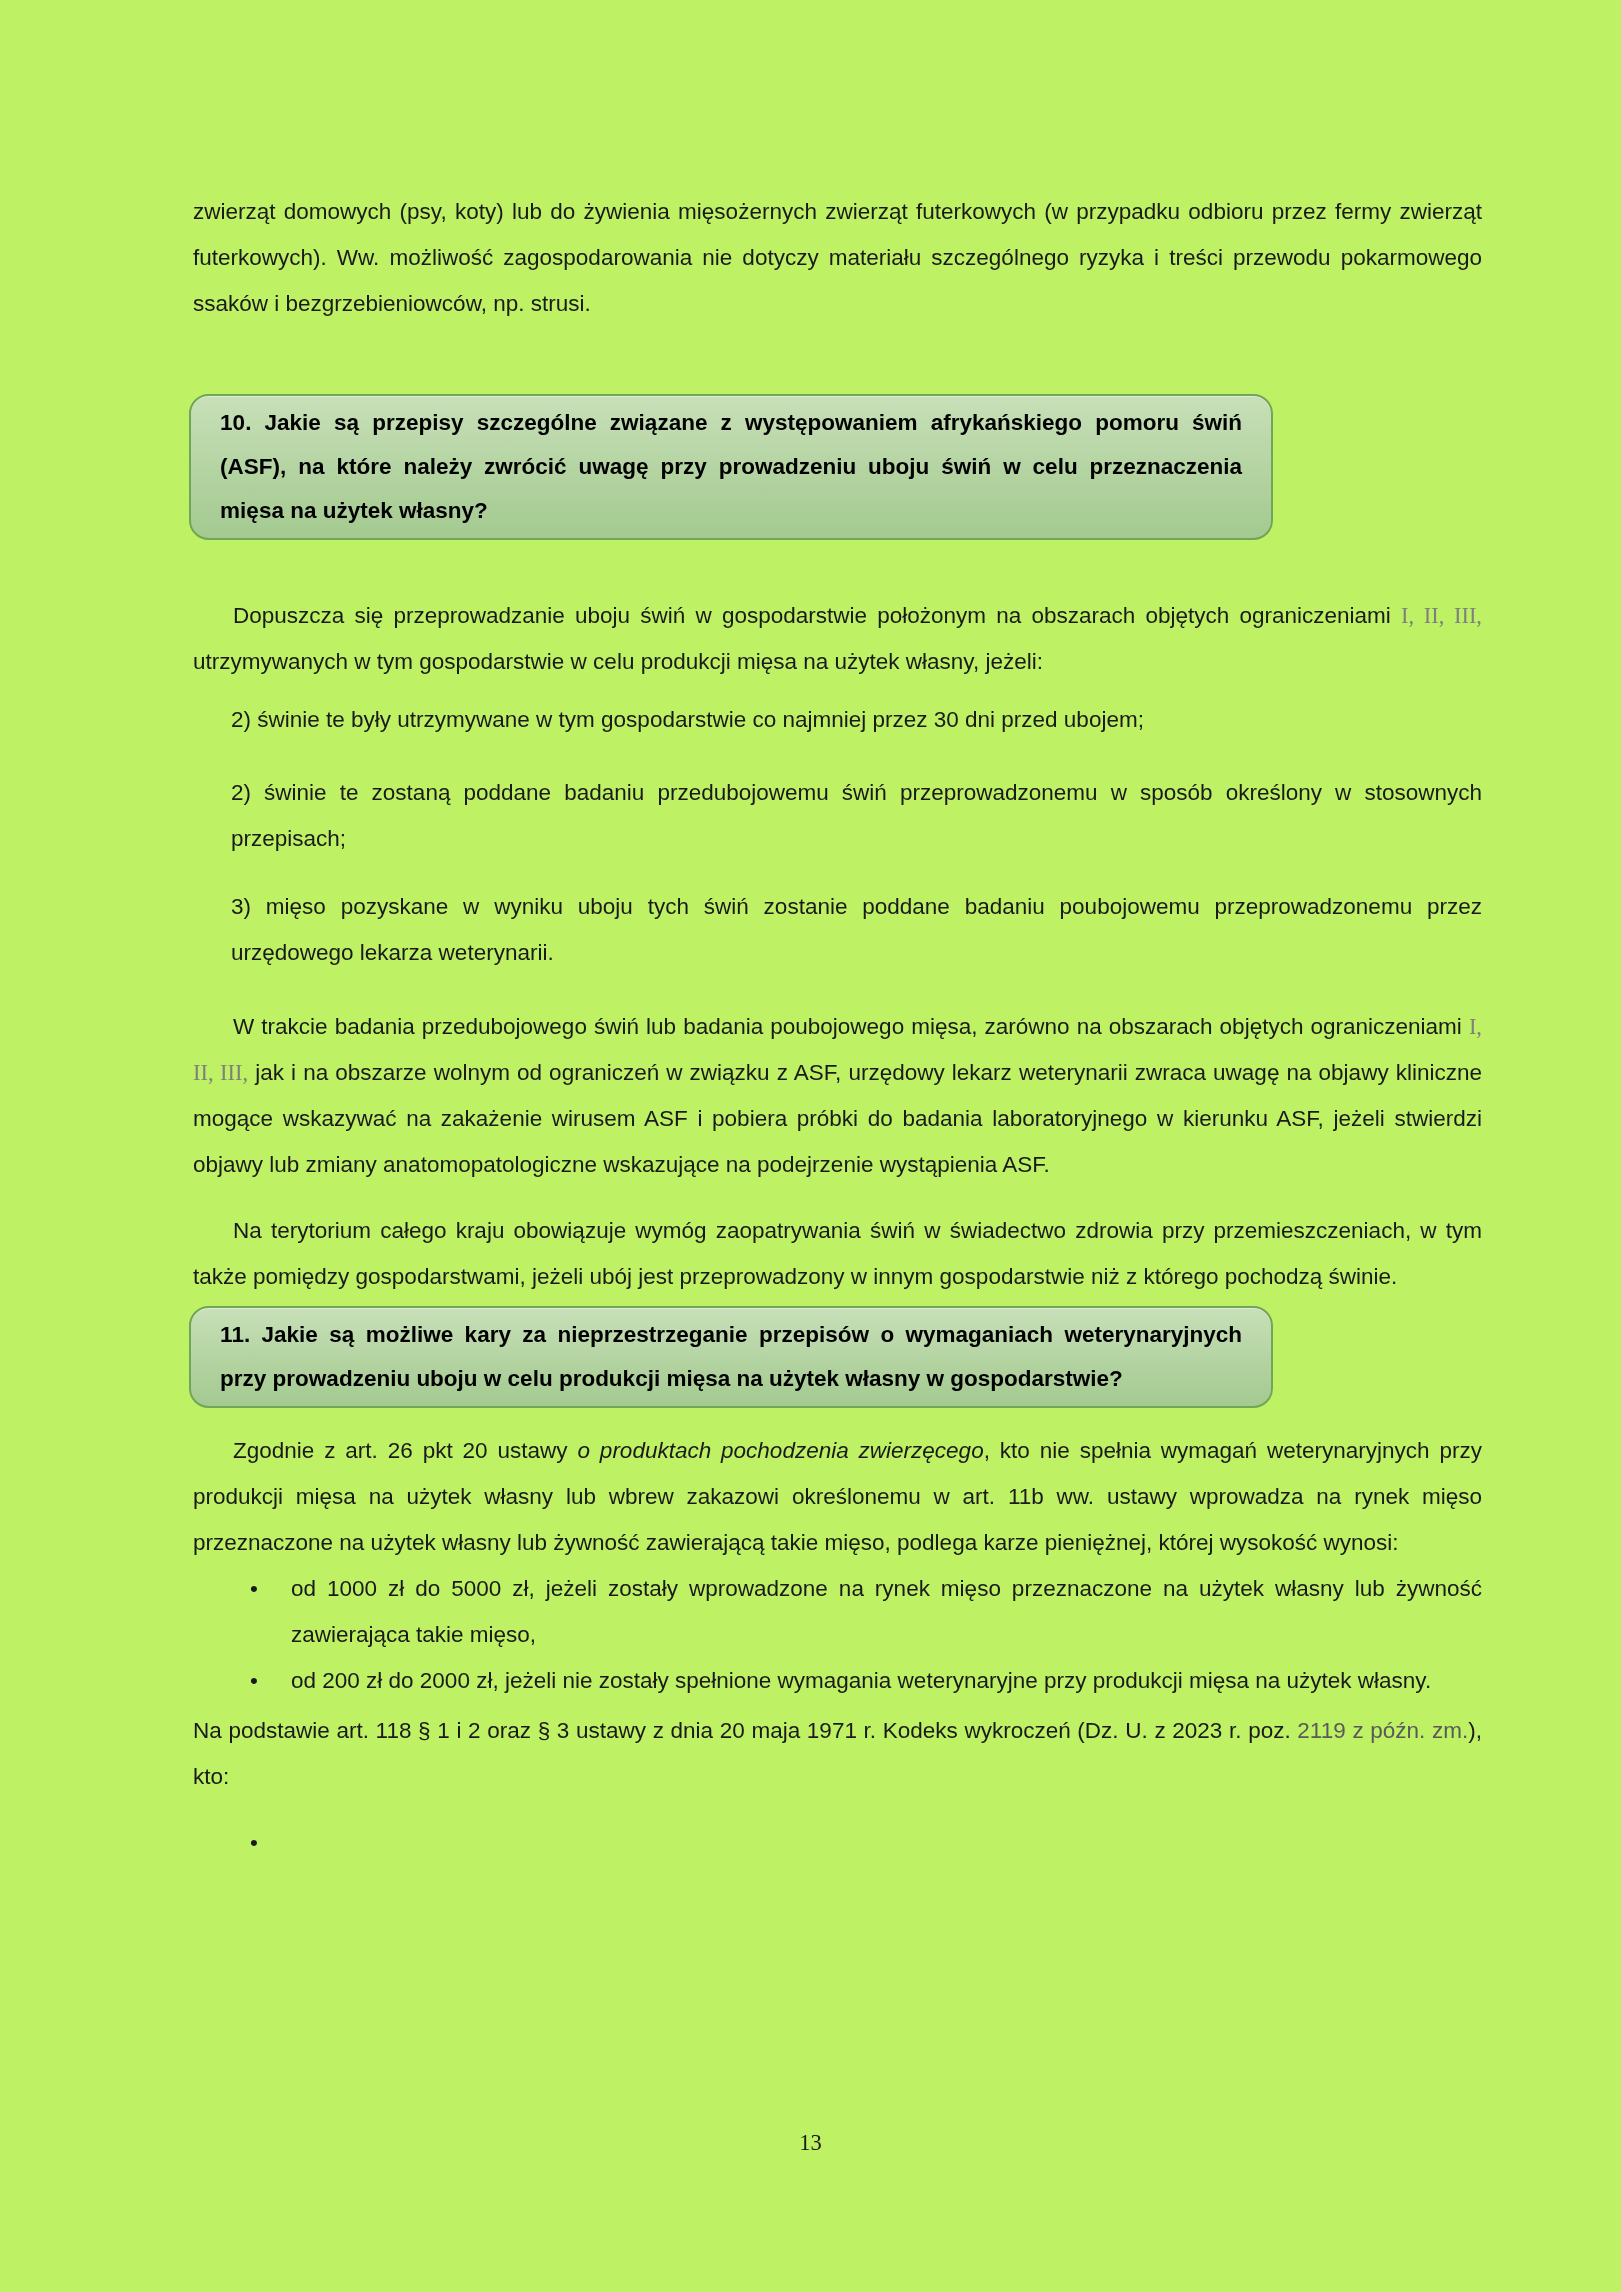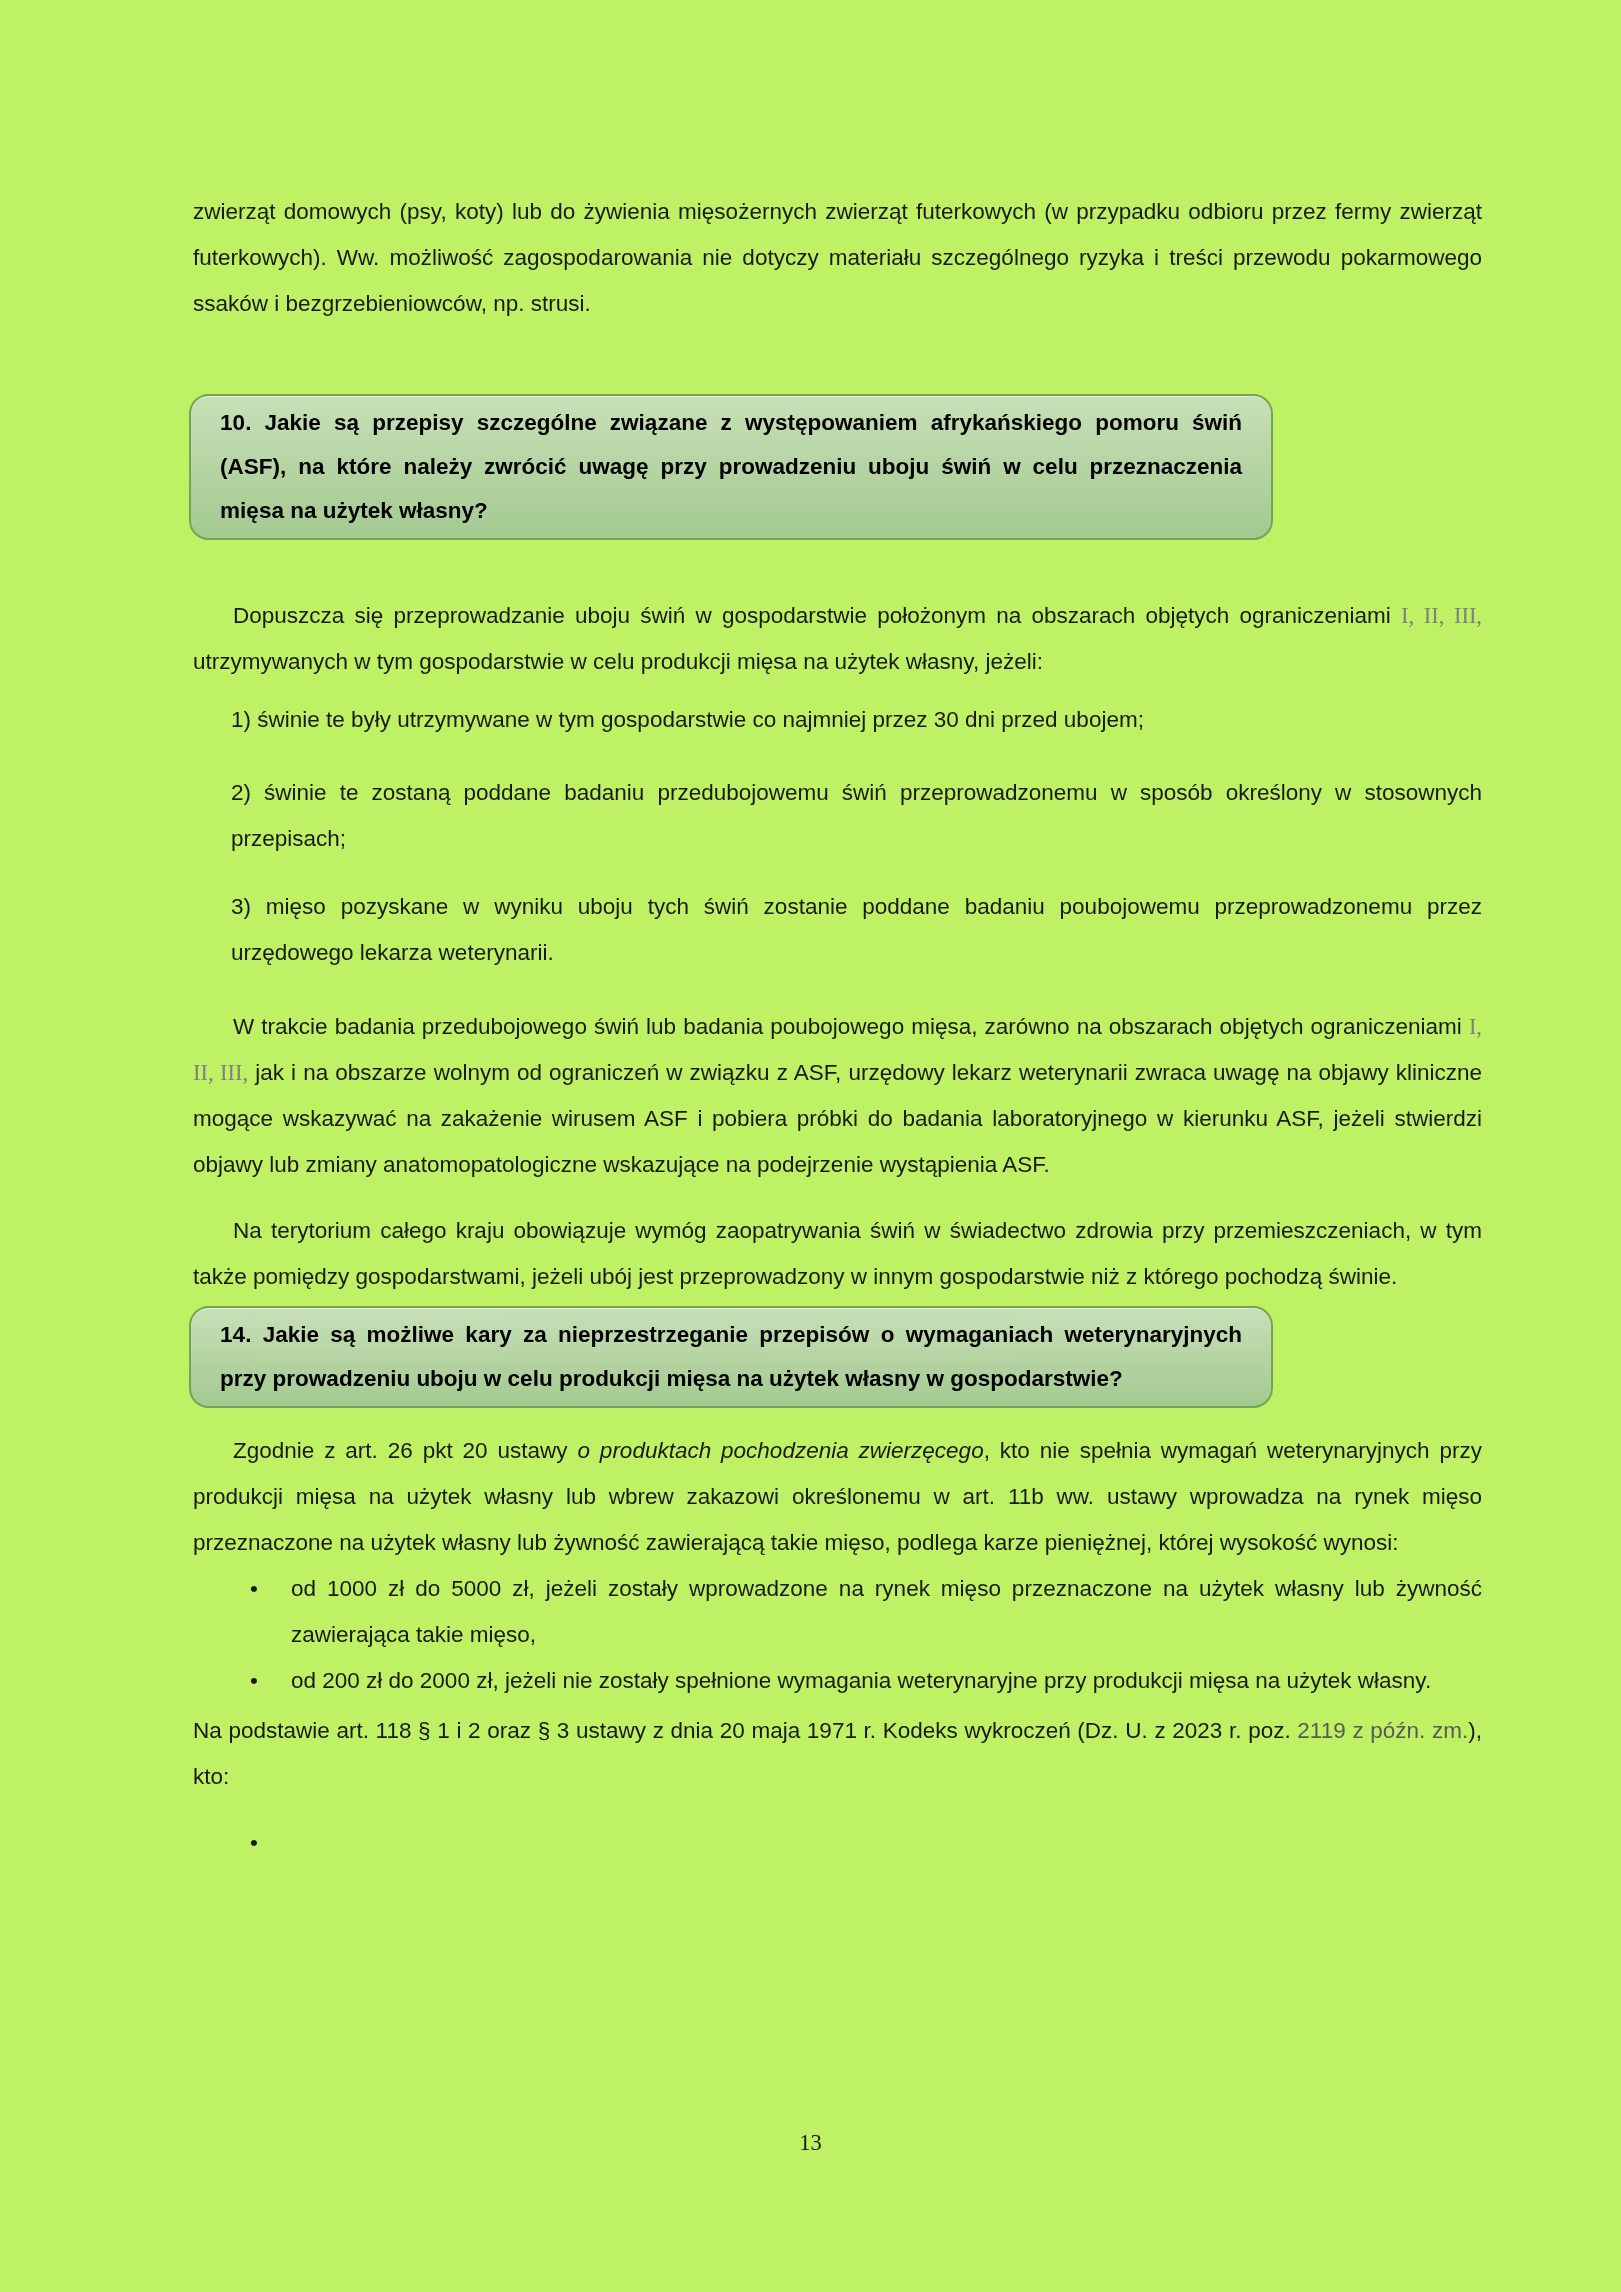--- a/index.html
+++ b/index.html
@@ -96,30 +96,30 @@
   <div class="content">
 
     <p>zwierząt domowych (psy, koty) lub do żywienia mięsożernych zwierząt futerkowych (w przypadku odbioru przez fermy zwierząt futerkowych).  Ww. możliwość zagospodarowania nie dotyczy materiału szczególnego ryzyka i treści przewodu pokarmowego ssaków i bezgrzebieniowców, np. strusi.</p>
 
     <div class="qbox" id="box1">
       <p>10. Jakie są przepisy szczególne związane z występowaniem afrykańskiego pomoru świń (ASF), na które należy zwrócić uwagę przy prowadzeniu uboju świń w celu przeznaczenia mięsa na użytek własny?</p>
     </div>
 
     <p class="para-indent" id="p-dopuszcza"><span>Dopuszcza się przeprowadzanie uboju świń w gospodarstwie położonym na obszarach objętych ograniczeniami </span><span class="zones">I, II, III,</span><span> utrzymywanych w tym gospodarstwie w celu produkcji mięsa na użytek własny, jeżeli:</span></p>
 
-    <p class="num-item" id="item-1">1) świnie te były utrzymywane w tym gospodarstwie co najmniej przez 30 dni przed ubojem;</p>
+    <p class="num-item" id="item-1">2) świnie te były utrzymywane w tym gospodarstwie co najmniej przez 30 dni przed ubojem;</p>
     <p class="num-item" id="item-2">2) świnie te zostaną poddane badaniu przedubojowemu świń przeprowadzonemu w sposób określony w stosownych przepisach;</p>
     <p class="num-item" id="item-3">3) mięso pozyskane w wyniku uboju tych świń zostanie poddane badaniu poubojowemu przeprowadzonemu przez urzędowego lekarza weterynarii.</p>
 
     <p class="para-indent" id="p-wtrakcie"><span>W trakcie badania przedubojowego świń lub badania poubojowego mięsa, zarówno na obszarach objętych ograniczeniami </span><span class="zones">I, II, III,</span><span> jak i na obszarze wolnym od ograniczeń w związku z ASF, urzędowy lekarz weterynarii zwraca uwagę na objawy kliniczne mogące wskazywać na zakażenie wirusem ASF i pobiera próbki do badania laboratoryjnego w kierunku ASF, jeżeli stwierdzi objawy lub zmiany anatomopatologiczne wskazujące na podejrzenie wystąpienia ASF.</span></p>
 
     <p class="para-indent" id="p-terytorium">Na terytorium całego kraju obowiązuje wymóg zaopatrywania świń w świadectwo zdrowia przy przemieszczeniach, w tym także pomiędzy gospodarstwami, jeżeli ubój jest przeprowadzony w innym gospodarstwie niż z którego pochodzą świnie.</p>
 
     <div class="qbox" id="box2">
-      <p>14. Jakie są możliwe kary za nieprzestrzeganie przepisów o wymaganiach weterynaryjnych przy prowadzeniu uboju w celu produkcji mięsa na użytek własny w gospodarstwie?</p>
+      <p>11. Jakie są możliwe kary za nieprzestrzeganie przepisów o wymaganiach weterynaryjnych przy prowadzeniu uboju w celu produkcji mięsa na użytek własny w gospodarstwie?</p>
     </div>
 
     <p class="para-indent" id="p-zgodnie"><span>Zgodnie z art. 26 pkt 20 ustawy </span><span class="it">o produktach pochodzenia zwierzęcego</span><span>, kto nie spełnia wymagań weterynaryjnych przy produkcji mięsa na użytek własny lub wbrew zakazowi określonemu w art. 11b ww. ustawy wprowadza na rynek mięso przeznaczone na użytek własny lub żywność zawierającą takie mięso, podlega karze pieniężnej, której wysokość wynosi:</span></p>
 
     <ul class="bullets" id="fine-bullets">
       <li><span class="marker">•</span><span>od 1000 zł do 5000 zł, jeżeli zostały wprowadzone na rynek mięso przeznaczone na użytek własny lub żywność zawierająca takie mięso,</span></li>
       <li><span class="marker">•</span><span>od 200 zł do 2000 zł, jeżeli nie zostały spełnione wymagania weterynaryjne przy produkcji mięsa na użytek własny.</span></li>
     </ul>
 
     <p id="p-podstawa"><span>Na podstawie art. 118 § 1 i 2 oraz § 3 ustawy z dnia 20 maja 1971 r. Kodeks wykroczeń (Dz. U. z 2023 r. poz. </span><span class="ref">2119 z późn. zm.</span><span>), kto:</span></p>

